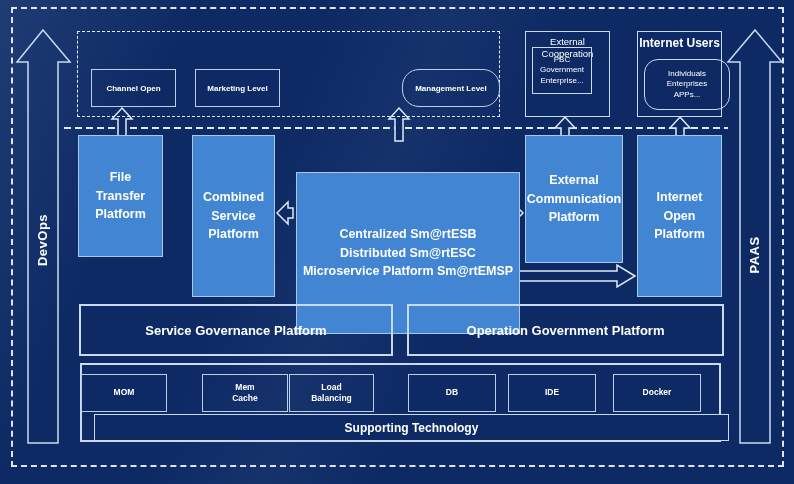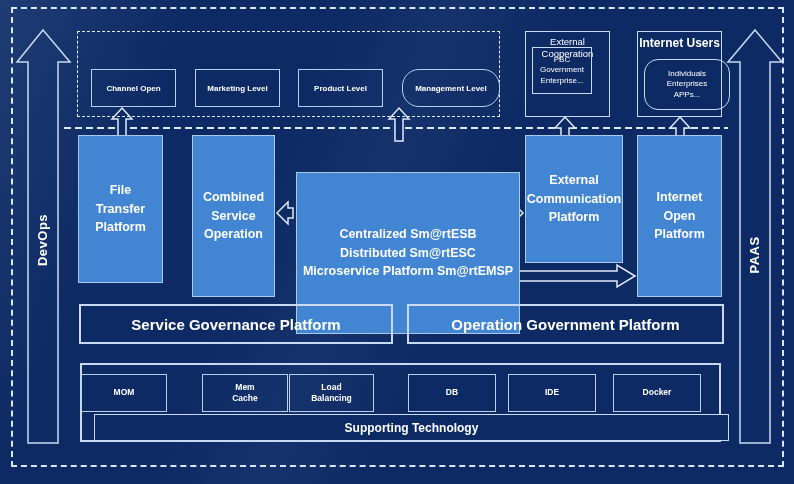--- a/index.html
+++ b/index.html
@@ -47,23 +47,23 @@
     border:1px solid #c9daf0;display:flex;align-items:center;justify-content:center;
     font-size:8px;line-height:1.3;text-align:center;
   }
   .plat{
     position:absolute;top:135px;box-sizing:border-box;
     background:#4285d2;border:1px solid #a9c8ea;
     display:flex;align-items:center;justify-content:center;
     font-size:12.5px;font-weight:600;line-height:1.5;text-align:center;
   }
   .gov{
-    position:absolute;top:304px;height:40px;box-sizing:border-box;
+    position:absolute;top:304px;height:52px;box-sizing:border-box;
     border:2px solid #c9daf0;display:flex;align-items:center;justify-content:center;
-    font-size:15px;font-weight:bold;text-align:right;
+    font-size:13px;font-weight:bold;text-align:right;
   }
   .bottom-box{
     position:absolute;left:80px;top:363px;width:641px;height:79px;
     border:2px solid #c9daf0;box-sizing:border-box;
   }
   .tech{
     position:absolute;top:374px;height:38px;box-sizing:border-box;
     border:1px solid #b9cfe8;display:flex;align-items:center;justify-content:center;
     font-size:8.5px;font-weight:bold;line-height:1.3;text-align:center;
   }
@@ -101,43 +101,42 @@
 
     <polygon points="635,276 617,265 617,271 509,271 509,281 617,281 617,287" fill="#0e2a64" stroke="#dfe9f6" stroke-width="1.5"></polygon>
   </svg>
 
   <div class="rail-label left">DevOps</div>
   <div class="rail-label right">PAAS</div>
 
   <div class="levels-box"></div>
   <div class="level-box" style="left:91px;">Channel Open</div>
   <div class="level-box" style="left:195px;">Marketing Level</div>
-  <div class="level-box" style="left:298px;">Product Level</div>
   <div class="level-box" style="left:402px;width:98px;border-radius:17px;">Management Level</div>
 
   <div class="topbox" style="left:525px;">
     <div class="ttl ml">External
 Cooperation</div>
     <div class="inner ml" style="top:15px;width:60px;height:47px;">PBC Government
 Enterprise...</div>
   </div>
 
   <div class="topbox" style="left:637px;">
     <div class="ttl" style="font-weight:bold;font-size:12px;">Internet Users</div>
     <div class="inner ml" style="top:27px;width:86px;height:51px;border-radius:14px;">Individuals
 Enterprises
 APPs...</div>
   </div>
 
-  <div class="plat ml" style="left:78px;width:85px;height:148px;">File
+  <div class="plat ml" style="left:78px;width:85px;height:122px;">File
 Transfer
 Platform</div>
   <div class="plat ml" style="left:192px;width:83px;height:162px;">Combined
 Service
-Operation</div>
+Platform</div>
   <div class="plat ml" style="left:296px;width:224px;height:162px;margin-top:37px;">Centralized Sm@rtESB
 Distributed Sm@rtESC
 Microservice Platform Sm@rtEMSP</div>
   <div class="plat ml" style="left:525px;width:98px;height:128px;">External
 Communication
 Platform</div>
   <div class="plat ml" style="left:637px;width:85px;height:162px;">Internet
 Open
 Platform</div>
 

